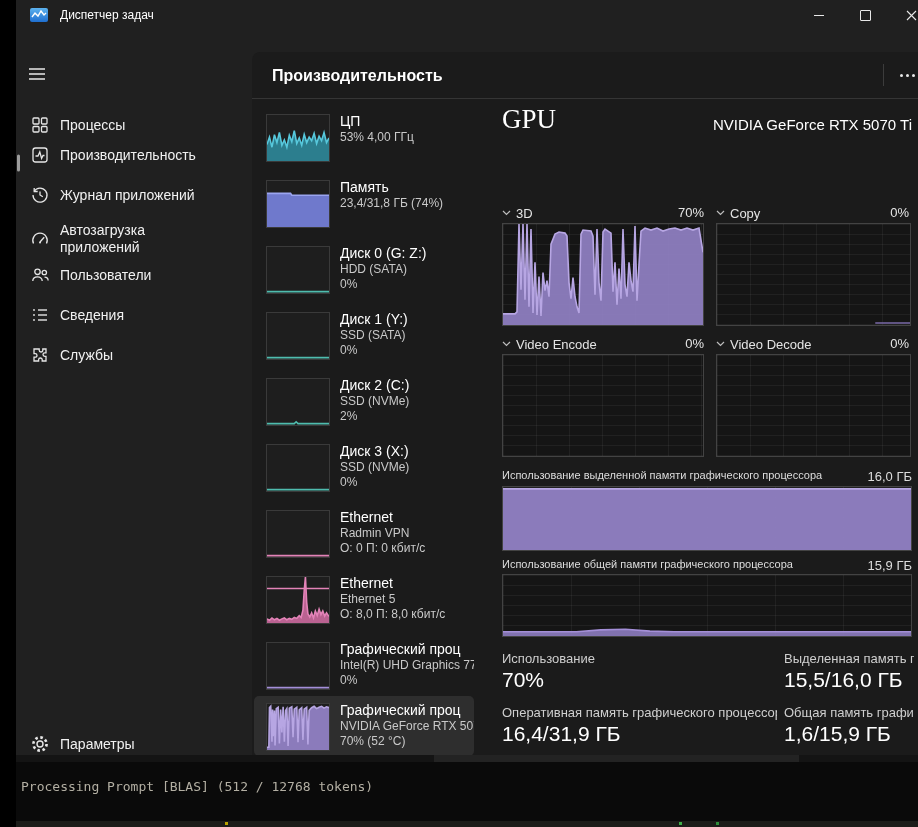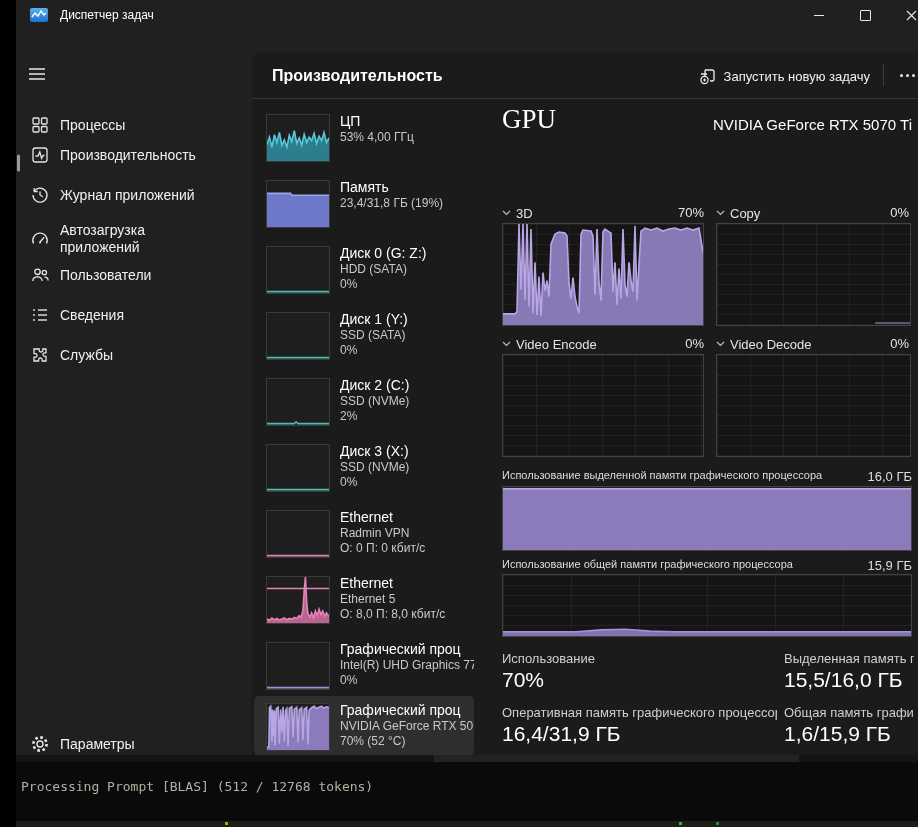--- a/index.html
+++ b/index.html
@@ -182,29 +182,20 @@
             <circle cx="10" cy="10" r="3" stroke="#e6e6e6" stroke-width="1.4"></circle>
             <circle cx="10" cy="10" r="6.6" stroke="#e6e6e6" stroke-width="2.6" stroke-dasharray="2.6 2.6"></circle>
           </svg>
         </span>
         <span class="slabel">Параметры</span>
       </div>
     </div>
 
     <div id="content">
       <div id="ph-title">Производительность</div>
-      <div id="runtask">
-        <svg width="17" height="17" viewBox="0 0 17 17" fill="none">
-          <path d="M6,2 H13 a2,2 0 0 1 2,2 V11 a2,2 0 0 1 -2,2 H11" stroke="#ececec" stroke-width="1.3"></path>
-          <path d="M2,6 H8 M6,2 V8" stroke="#ececec" stroke-width="1.3"></path>
-          <circle cx="5.5" cy="12" r="3.6" stroke="#ececec" stroke-width="1.2"></circle>
-          <path d="M5.5,10.4 V13.6 M3.9,12 H7.1" stroke="#ececec" stroke-width="1.1"></path>
-        </svg>
-        <span class="rlabel">Запустить новую задачу</span>
-      </div>
       <div id="hdr-divider-v"></div>
       <div id="morebtn">
           <i></i>
           <i></i>
           <i></i>
         </div>
       <div id="hdr-divider"></div>
 
       <div id="listcol">
           <div class="prow" style="top: 13px;">
@@ -221,21 +212,21 @@
           </div>
           <div class="prow" style="top: 79px;">
             <div class="mini">
               <svg viewBox="0 0 100 100" preserveAspectRatio="none" style="position: absolute; left: 0px; top: 0px; width: 100%; height: 100%;">
                 <polygon points="0,100 0,27 38,27 40,31 100,31 100,100" fill="#747ed6" fill-opacity="0.95"></polygon>
                 <polyline points="0,27 38,27 40,31 100,31" fill="none" stroke="#9aa4ef" stroke-width="1.6" vector-effect="non-scaling-stroke"></polyline>
               </svg>
             </div>
             <div class="ptxt">
               <div class="ptitle">Память</div>
-              <div class="psub">23,4/31,8 ГБ (19%)</div>
+              <div class="psub">23,4/31,8 ГБ (74%)</div>
             </div>
           </div>
           <div class="prow" style="top: 145px;">
             <div class="mini">
               <svg viewBox="0 0 100 100" preserveAspectRatio="none" style="position: absolute; left: 0px; top: 0px; width: 100%; height: 100%;">
                 <polyline points="0,97 100,97" fill="none" stroke="#4fbcae" stroke-width="1.6" vector-effect="non-scaling-stroke"></polyline>
               </svg>
             </div>
             <div class="ptxt">
               <div class="ptitle">Диск 0 (G: Z:)</div>

